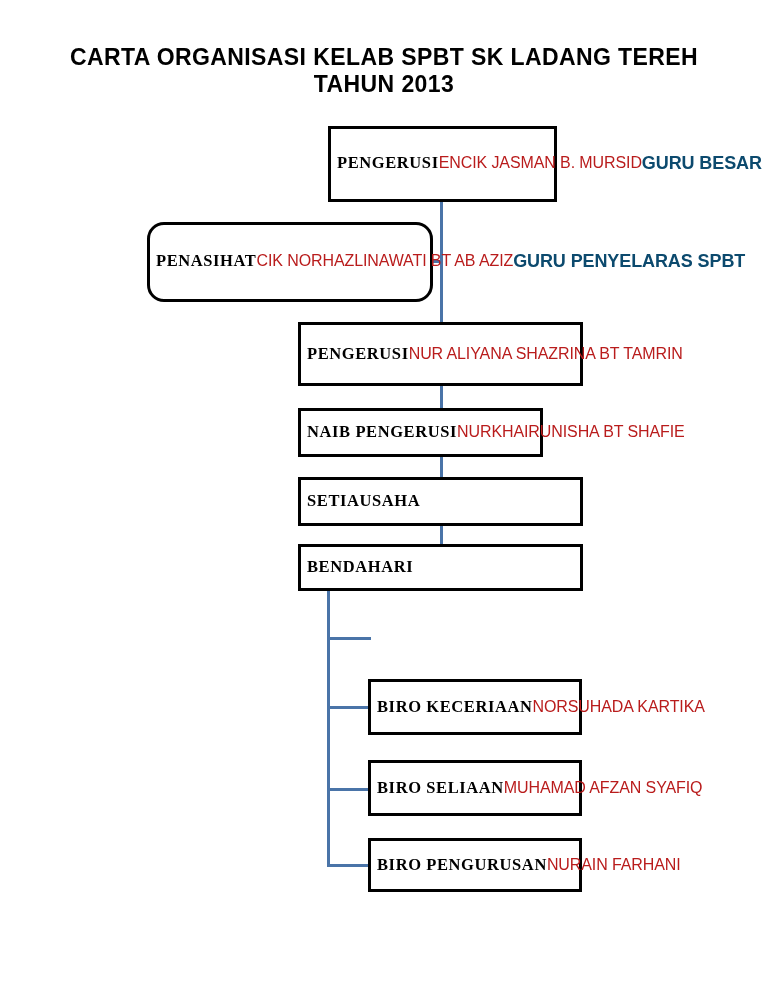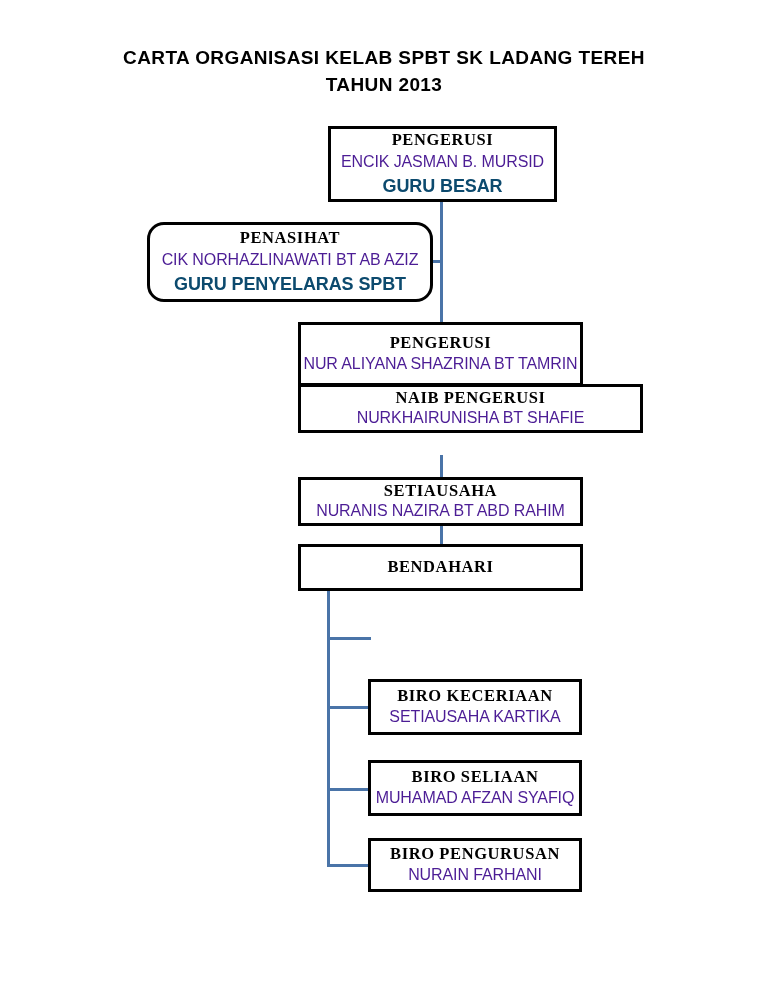--- a/index.html
+++ b/index.html
@@ -25,21 +25,21 @@
 
   
   .chart-title {
     position: absolute;
     left: 0;
     top: 44px;
     width: 768px;
     text-align: center;
     font-family: "Liberation Sans", sans-serif;
     font-weight: bold;
-    font-size: 19px;
+    font-size: 23px;
     letter-spacing: 0.4px;
     line-height: 27px;
     color: #000000;
   }
   .chart-title .line2 {
     display: block;
   }
 
   
   .conn {
@@ -51,41 +51,41 @@
   .conn-h { height: 3px; }
 
   
   .node {
     position: absolute;
     box-sizing: border-box;
     background: #ffffff;
     border: 3px solid #000000;
     z-index: 2;
     display: flex;
-    flex-direction: column;
+    flex-direction: row;
     align-items: center;
-    justify-content: center;
+    justify-content: flex-start;
     padding: 3px 6px;
   }
   .node .role {
     font-family: "Liberation Serif", serif;
     font-weight: bold;
     font-size: 16.5px;
     letter-spacing: 0.6px;
     color: #000000;
     white-space: pre;
     line-height: 1.25;
     text-align: center;
   }
   .node .person {
     font-family: "Liberation Sans", sans-serif;
     font-weight: normal;
     font-size: 16px;
     letter-spacing: -0.1px;
-    color: #4c1d95;
+    color: #b91c1c;
     line-height: 1.3;
     text-align: center;
     white-space: nowrap;
   }
   .node .subrole {
     font-family: "Liberation Sans", sans-serif;
     font-weight: bold;
     font-size: 18px;
     letter-spacing: -0.1px;
     color: #0c4a6e;
@@ -133,38 +133,37 @@
     <div class="role">PENASIHAT</div>
     <div class="person">CIK NORHAZLINAWATI BT AB AZIZ</div>
     <div class="subrole">GURU PENYELARAS SPBT</div>
   </div>
 
   <div class="node" style="left:298px; top:322px; width:285px; height:64px;">
     <div class="role">PENGERUSI</div>
     <div class="person">NUR ALIYANA SHAZRINA BT TAMRIN</div>
   </div>
 
-  <div class="node" style="left:298px; top:384px; width:345px; height:49px;">
+  <div class="node" style="left:298px; top:408px; width:245px; height:49px;">
     <div class="role">NAIB PENGERUSI</div>
     <div class="person">NURKHAIRUNISHA BT SHAFIE</div>
   </div>
 
   <div class="node" style="left:298px; top:477px; width:285px; height:49px;">
     <div class="role">SETIAUSAHA</div>
-    <div class="person">NURANIS NAZIRA BT ABD RAHIM</div>
   </div>
 
   <div class="node" style="left:298px; top:544px; width:285px; height:47px;gap:24px;">
     <div class="role">BENDAHARI</div>
   </div>
 
 
   <div class="node" style="left:368px; top:679px; width:214px; height:56px;">
     <div class="role">BIRO KECERIAAN</div>
-    <div class="person">SETIAUSAHA KARTIKA</div>
+    <div class="person">NORSUHADA KARTIKA</div>
   </div>
 
   <div class="node" style="left:368px; top:760px; width:214px; height:56px;">
     <div class="role">BIRO SELIAAN</div>
     <div class="person">MUHAMAD AFZAN SYAFIQ</div>
   </div>
 
   <div class="node" style="left:368px; top:838px; width:214px; height:54px;">
     <div class="role">BIRO PENGURUSAN</div>
     <div class="person">NURAIN FARHANI</div>

